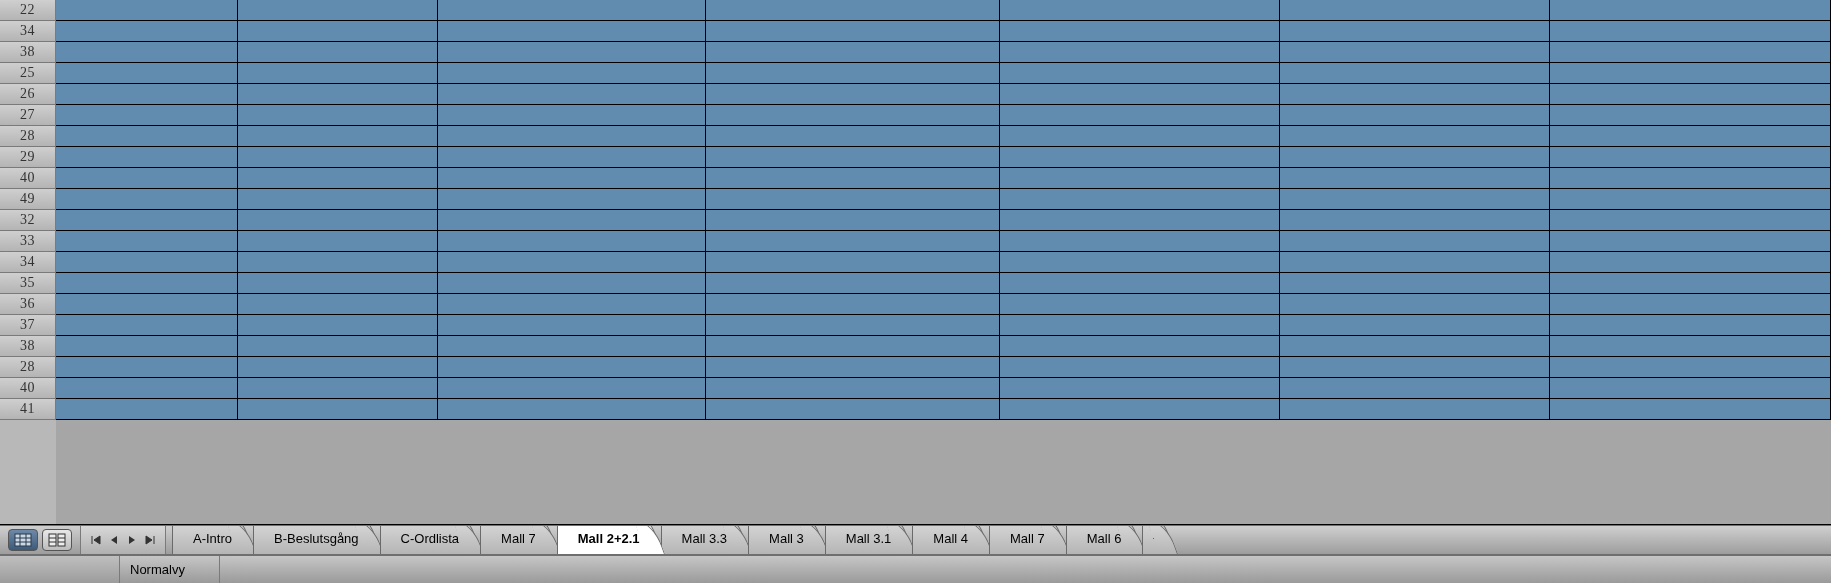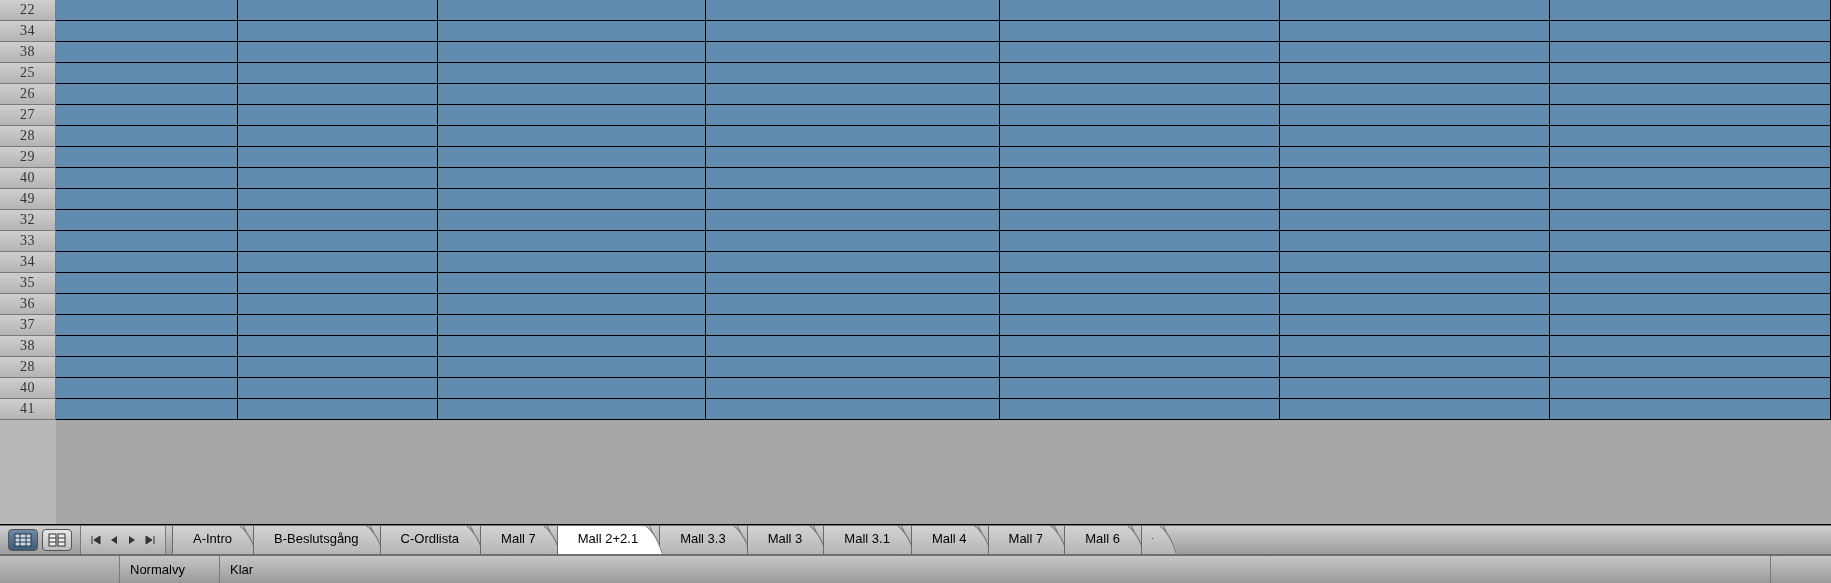--- a/index.html
+++ b/index.html
@@ -24,21 +24,21 @@
   .tabbar { height: 30px; background: linear-gradient(#cfcfcf,#9d9d9d); display: flex; align-items: flex-end; border-top: 1px solid #6f6f6f; border-bottom: 1px solid #6f6f6f; position: relative; }
   .viewbtns { display: flex; align-items: center; gap: 4px; padding: 0 8px; height: 100%; border-right: 1px solid #7a7a7a; }
   .viewbtn { width: 30px; height: 22px; border: 1px solid #555; border-radius: 4px; background: linear-gradient(#e8e8e8,#bcbcbc); display:flex; align-items:center; justify-content:center; }
   .viewbtn.active { background: linear-gradient(#6f89a8,#3d5a78); }
   .viewbtn svg { display:block; }
   .navbtns { display:flex; align-items:center; height:100%; padding:0 6px; border-right:1px solid #7a7a7a; background:linear-gradient(#d8d8d8,#b0b0b0);}    
   .navbtn { width:18px; height:20px; display:flex; align-items:center; justify-content:center; color:#2c2c2c; }
   .tabs { display:flex; align-items:flex-end; flex:1 1 auto; padding-left:6px; height:100%; overflow:hidden; }
   .tab { position:relative; height:33px; margin-right:4px; padding:0 16px 0 20px; display:flex; align-items:center; font-size:13px; color:#000; background:linear-gradient(#d7d7d7,#b5b5b5); border:1px solid #6a6a6a; border-bottom:none; border-top-left-radius:6px; border-top-right-radius:14px 24px; transform:skewX(0deg); cursor:default; white-space:nowrap;}
   .tab::after{content:"";position:absolute;right:-9px;top:0;bottom:0;width:18px;background:inherit;border:1px solid #6a6a6a;border-left:none;border-bottom:none;border-top-right-radius:14px 24px;transform:skewX(20deg);transform-origin:left bottom;}
-  .tab.active { background: #fff; font-weight: normal; z-index:2;justify-content:flex-end;}
+  .tab.active { background: #fff; font-weight: bold; z-index:2;justify-content:flex-end;}
   .tab.active::after{background:#fff;}
   .addtab { width:28px; justify-content:center; padding:0;}
   .tabbar-right-gap{flex:0 0 40px;}
   
   .statusbar { height:28px; background:linear-gradient(#c6c6c6,#9a9a9a); display:flex; align-items:stretch; font-size:13px; border-top:1px solid #6f6f6f;}
   .status-left-pad{width:120px;border-right:1px solid #7a7a7a;background:linear-gradient(#bfbfbf,#9c9c9c);}    
   .status-seg{padding:1px 10px;border-right:1px solid #7a7a7a;display:flex;align-items:center;}
   .status-seg.view{width:100px;}
   .status-seg.msg{flex:1 1 auto;}
   .status-seg.sum{width:220px; justify-content:space-between;}
@@ -336,17 +336,16 @@
           <span>Mall 6</span>
         </div>
         <div class="tab addtab">+</div>
       </div>
     <div class="tabbar-right-gap"></div>
   </div>
 
   <div class="statusbar">
     <div class="status-left-pad"></div>
     <div class="status-seg view">Normalvy</div>
-    <div class="status-seg msg">Klar</div>
     <div class="status-right-pad"></div>
   </div>
 
 </div>
 
 </body></html>

